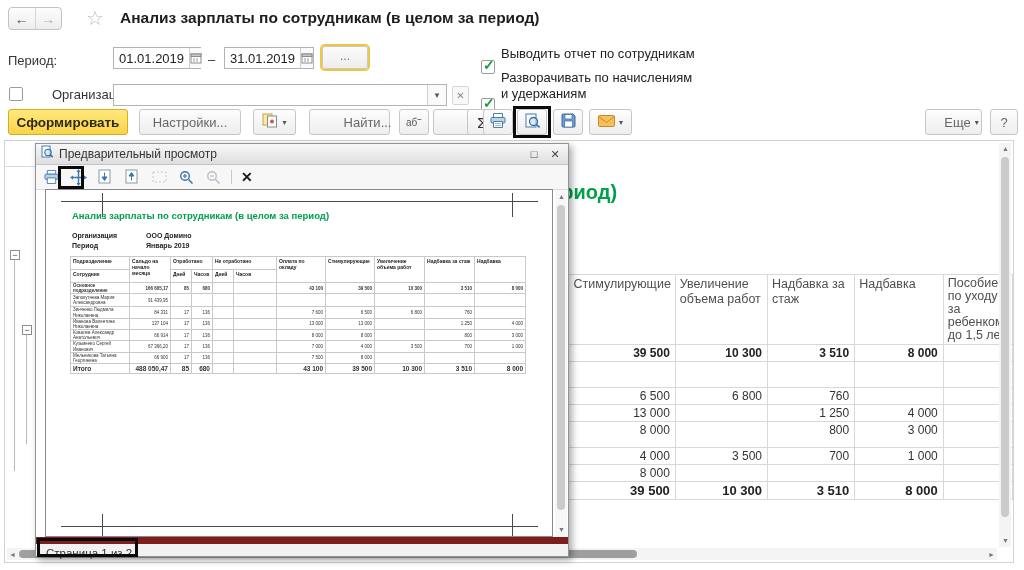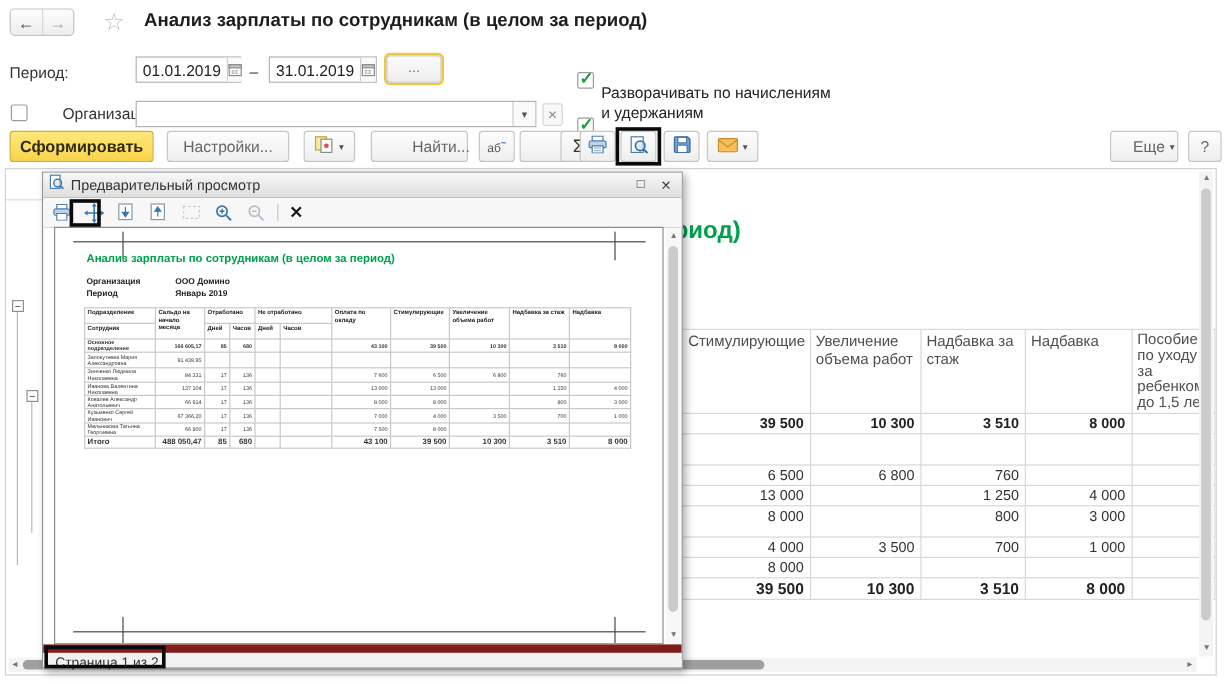--- a/index.html
+++ b/index.html
@@ -137,20 +137,21 @@
   <div class="abs lbl" style="left:12px; top:87px;margin-left:40px;">Организация:</div>
   <div class="abs field" style="left:113px; top:84px; width:334px; height:22px;">
     <div class="val"></div>
     <div class="combo-arrow">▾</div>
   </div>
   <div class="abs clear-x" style="left:452px; top:86px;">✕</div>
 
   <div class="abs checkbox" style="left:481px; top:46px;">
       <span class="tick">✓</span>
     </div>
+  <div class="abs opt-label" style="left:501px; top:46px;">Выводить отчет по сотрудникам</div>
   <div class="abs checkbox" style="left:481px; top:70px;">
       <span class="tick">✓</span>
     </div>
   <div class="abs opt-label" style="left:501px; top:70px; width:200px;">Разворачивать по начислениям и удержаниям</div>
 
   <div class="btn" style="left:139px; width:102px;">Настройки...</div>
   <div class="btn primary" style="left:8px; width:120px;">Сформировать</div>
   <div class="btn" style="left:253px; width:43px;">
     <span><svg width="16" height="15">
           <rect x="1" y="1" width="9" height="11" fill="#ffe9a8" stroke="#c9a23a"></rect>

